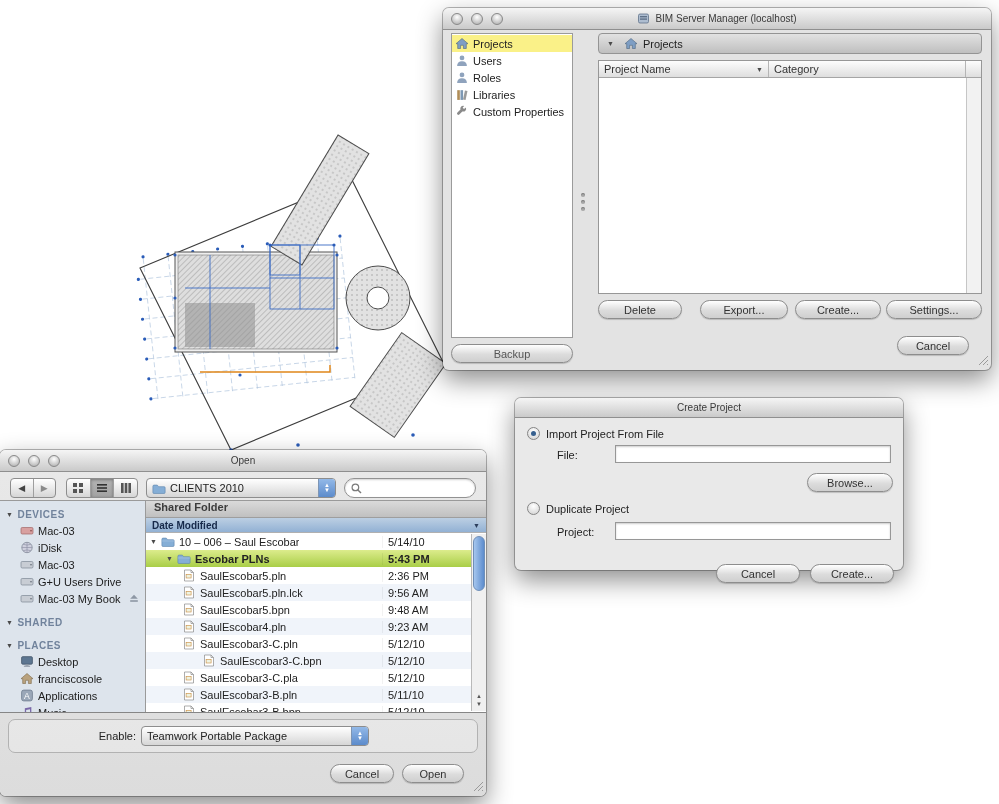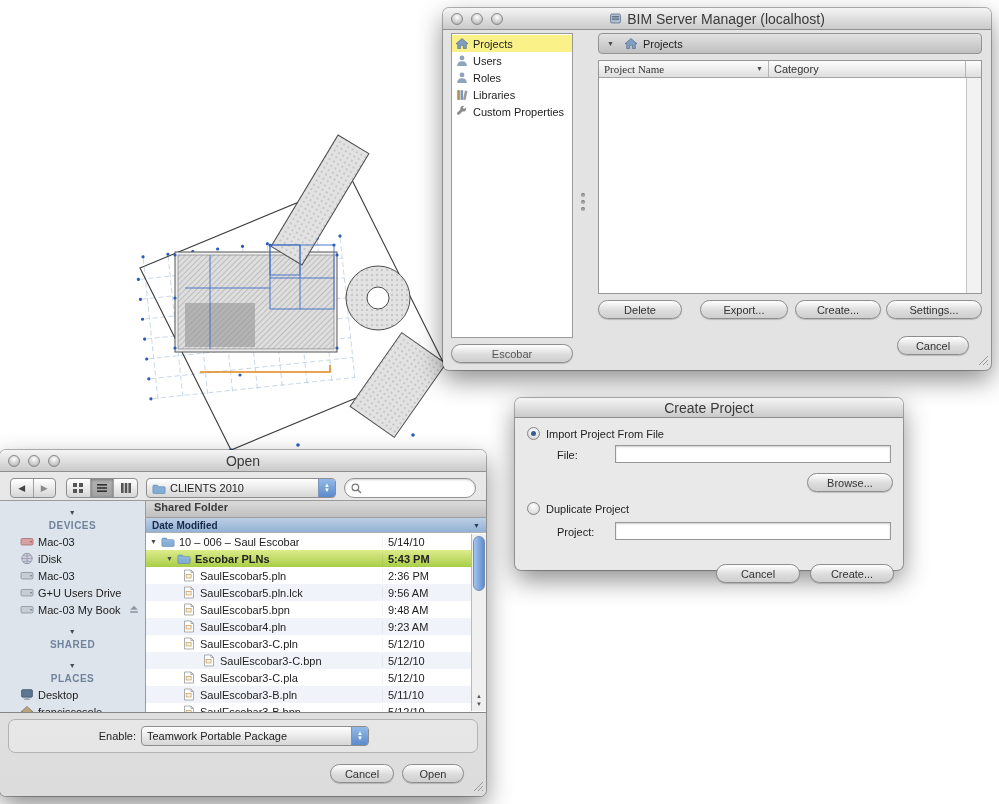--- a/index.html
+++ b/index.html
@@ -11,21 +11,21 @@
     font-size:11px; color:#222;
   }
 
   
   .window { position:absolute; border-radius:6px;
     box-shadow:0 10px 26px rgba(0,0,0,.45), 0 0 0 1px rgba(0,0,0,.28);
     background:#e3e3e3; }
   .titlebar { height:22px; border-radius:6px 6px 0 0; position:relative;
     background:linear-gradient(#f5f5f5,#cacaca); border-bottom:1px solid #8f8f8f;
     display:flex; align-items:center; justify-content:center;
-    font-size:14px; color:#3a3a3a; }
+    font-size:10px; color:#3a3a3a; }
   .titlebar.small { height:20px; }
   .lights { position:absolute; left:8px; top:5px; display:flex; gap:8px; }
   .light { width:12px; height:12px; border-radius:50%;
     background:radial-gradient(circle at 50% 32%, #ffffff, #c6c6c6 65%, #a7a7a7);
     border:1px solid #898989; }
   .win-body { position:absolute; left:0; right:0; top:22px; bottom:0; }
   .win-body.small { top:20px; }
 
   .btn { position:absolute; height:19px; border-radius:10px; border:1px solid #8d8d8d;
     background:linear-gradient(#ffffff,#dcdcdc 55%,#cfcfcf);
@@ -51,21 +51,21 @@
     box-shadow:inset 0 1px 1px rgba(0,0,0,.3); }
   .crumb { position:absolute; left:155px; top:3px; width:384px; height:21px;
     border:1px solid #949494; border-radius:4px;
     background:linear-gradient(#e2e2e2,#bfbfbf); display:flex; align-items:center; padding:0 8px; }
   .crumb .icn { margin:0 5px 0 10px; }
   .bim-table { position:absolute; left:155px; top:30px; width:384px; height:234px;
     border:1px solid #979797; background:#fff; }
   .thead { display:flex; height:17px; border-bottom:1px solid #a5a5a5;
     background:linear-gradient(#fdfdfd,#dedede); }
   .th { display:flex; align-items:center; padding:0 5px; color:#333; }
-  .th.name { width:170px; border-right:1px solid #b5b5b5;font-family:Liberation Serif, serif; }
+  .th.name { width:170px; border-right:1px solid #b5b5b5; }
   .th.cat { flex:1; border-right:1px solid #b5b5b5; }
   .th.corner { width:15px; }
   .th .tri { margin-left:auto; }
   .tbody { position:absolute; left:0; right:15px; top:17px; bottom:0; background:#fff; }
   .vscroll { position:absolute; right:0; top:17px; bottom:0; width:15px;
     background:#f2f2f2; border-left:1px solid #c6c6c6; }
 
   
   #create-win { left:515px; top:398px; width:388px; height:172px; background:#e9e9e9; }
   .radio { position:absolute; width:13px; height:13px; border-radius:50%;
@@ -91,21 +91,21 @@
     align-items:center; justify-content:center; font-size:6px; line-height:5px; flex:none; }
   .search { position:absolute; height:20px; border-radius:10px; border:1px solid #929292;
     background:#fff; box-shadow:inset 0 1px 2px rgba(0,0,0,.18); display:flex; align-items:center; padding:0 6px; }
   .search input { border:none; outline:none; background:transparent; width:100%; font-size:11px; font-family:inherit; }
 
   .browser { position:absolute; left:0; right:0; top:28px; height:213px; display:flex;
     border-top:1px solid #9a9a9a; border-bottom:1px solid #868686; background:#fff; }
   .fsidebar { width:146px; flex:none; background:var(--sidebar-blue,#dde4ec);
     border-right:1px solid #9a9a9a; overflow:hidden; padding-top:4px; }
   .fs-head { display:flex; align-items:center; gap:4px; padding:2px 6px; margin-top:8px;
-    font-size:10px; font-weight:bold; letter-spacing:.05em; color:#71839c;flex-direction:column; }
+    font-size:10px; font-weight:bold; letter-spacing:.05em; color:#71839c; }
   .fs-head:first-child { margin-top:2px; }
   .fs-item { display:flex; align-items:center; height:17px; padding:0 4px 0 20px; color:#1c1c1c; }
   .fs-item .eject { margin-left:auto; margin-right:2px; width:10px; }
 
   .fmain { flex:1; display:flex; flex-direction:column; min-width:0; position:relative; }
   .pane-head { height:17px; background:linear-gradient(#dadada,#c0c0c0);
     border-bottom:1px solid #9e9e9e; display:flex; align-items:flex-start; padding:0 8px;
     font-weight:bold; color:#3c3c3c; }
   .cols { height:15px; display:flex; border-bottom:1px solid #b0b0b0; font-size:10px; }
   .col-name { width:232px; display:flex; align-items:center; padding:0 6px;
@@ -283,21 +283,21 @@
         </div>
         <div class="bim-item">
           <span class="icn">
             <svg viewBox="0 0 12 12">
               <path d="M9.6 2.4 A2.6 2.6 0 0 1 6.3 5.9 L3.5 8.7 A1.2 1.2 0 0 1 1.8 7 L4.6 4.2 A2.6 2.6 0 0 1 8.1 0.9 L6.6 2.4 7.8 3.6Z" fill="#8a8a8a"></path>
             </svg>
           </span>
           <span>Custom Properties</span>
         </div>
       </div>
-    <div class="btn" style="left:8px; top:314px; width:122px; color:#555;">Escobar</div>
+    <div class="btn" style="left:8px; top:314px; width:122px; color:#555;">Backup</div>
     <div class="splitter">
         <i></i>
         <i></i>
         <i></i>
       </div>
 
     <div class="crumb">
       <span class="tri">▼</span>
       <span class="icn">
         <svg viewBox="0 0 14 12">

